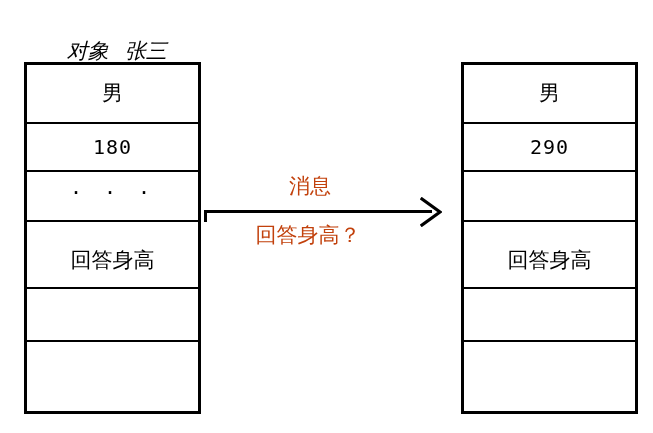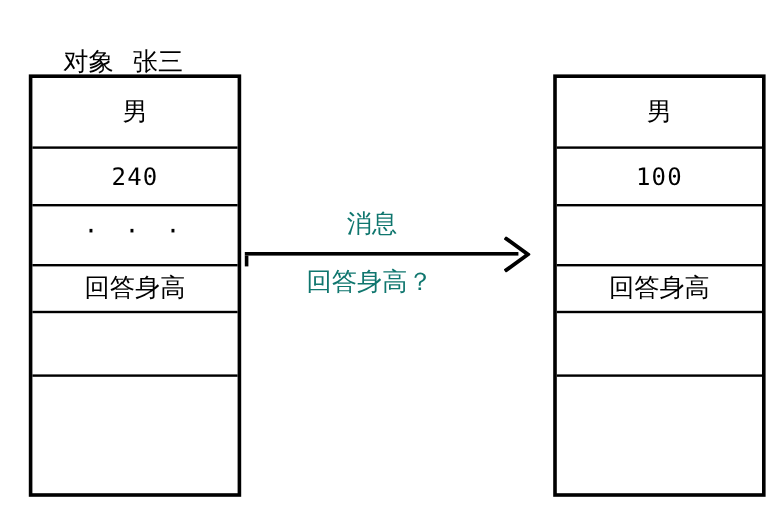--- a/index.html
+++ b/index.html
@@ -22,21 +22,21 @@
 
   
   .obj-header {
     position: absolute;
     font-size: 21px;
     line-height: 1;
     white-space: pre;
     color: #000;
     letter-spacing: 0px;
   }
-  #header-left  { left: 26px;  top: 20px; }
+  #header-left  { left: 40px;  top: 20px; font-style: italic; }
   #header-right { left: 448px; top: 20px; }
 
   .obj-header .obj-word  { }
   .obj-header .obj-gap   { display: inline-block; }
   #header-left  .obj-gap { width: 16px; }
   #header-right .obj-gap { width: 30px; }
   .obj-header .obj-name  { }
 
   
   .obj-box {
@@ -68,21 +68,21 @@
     justify-content: center;
     overflow: hidden;
   }
   .obj-row:last-child {
     border-bottom: none;
   }
   
   .obj-row.r0 { height: 59px; }
   .obj-row.r1 { height: 48px; }
   .obj-row.r2 { height: 50px; }
-  .obj-row.r3 { height: 39px; }
+  .obj-row.r3 { height: 55px; margin-top: 12px; }
   .obj-row.r4 { height: 53px; }
   .obj-row.r5 { height: 83px; }
 
   .cell-text {
     font-size: 21px;
     line-height: 1;
     white-space: pre;
     color: #000;
   }
   .cell-text.numeric {
@@ -127,21 +127,21 @@
     top: 45px;
     width: 3px;
     height: 9px;
     background: #000000;
   }
   .arrow-label {
     position: absolute;
     font-size: 21px;
     line-height: 1;
     white-space: pre;
-    color: #0f766e;
+    color: #c2410c;
     text-align: center;
     width: 100%;
   }
   #arrow-label-top {
     top: 8px;
     left: -14px;
   }
   #arrow-label-bottom {
     top: 57px;
     left: -16px;
@@ -154,21 +154,21 @@
 
   <div class="obj-header" id="header-left">
     <span class="obj-word">对象</span><span class="obj-gap"></span><span class="obj-name">张三</span>
   </div>
 
   <div class="obj-box" id="box-left">
     <div class="obj-row r0">
       <span class="cell-text">男</span>
     </div>
     <div class="obj-row r1">
-      <span class="cell-text numeric">240</span>
+      <span class="cell-text numeric">180</span>
     </div>
     <div class="obj-row r2">
       <span class="cell-text dots">· · ·</span>
     </div>
     <div class="obj-row r3">
       <span class="cell-text">回答身高</span>
     </div>
     <div class="obj-row r4">
       
     </div>
@@ -186,21 +186,21 @@
     </svg>
     <div class="arrow-label" id="arrow-label-bottom">回答身高？</div>
   </div>
 
 
   <div class="obj-box" id="box-right">
     <div class="obj-row r0">
       <span class="cell-text">男</span>
     </div>
     <div class="obj-row r1">
-      <span class="cell-text numeric">100</span>
+      <span class="cell-text numeric">290</span>
     </div>
     <div class="obj-row r2">
       
     </div>
     <div class="obj-row r3">
       <span class="cell-text">回答身高</span>
     </div>
     <div class="obj-row r4">
       
     </div>

